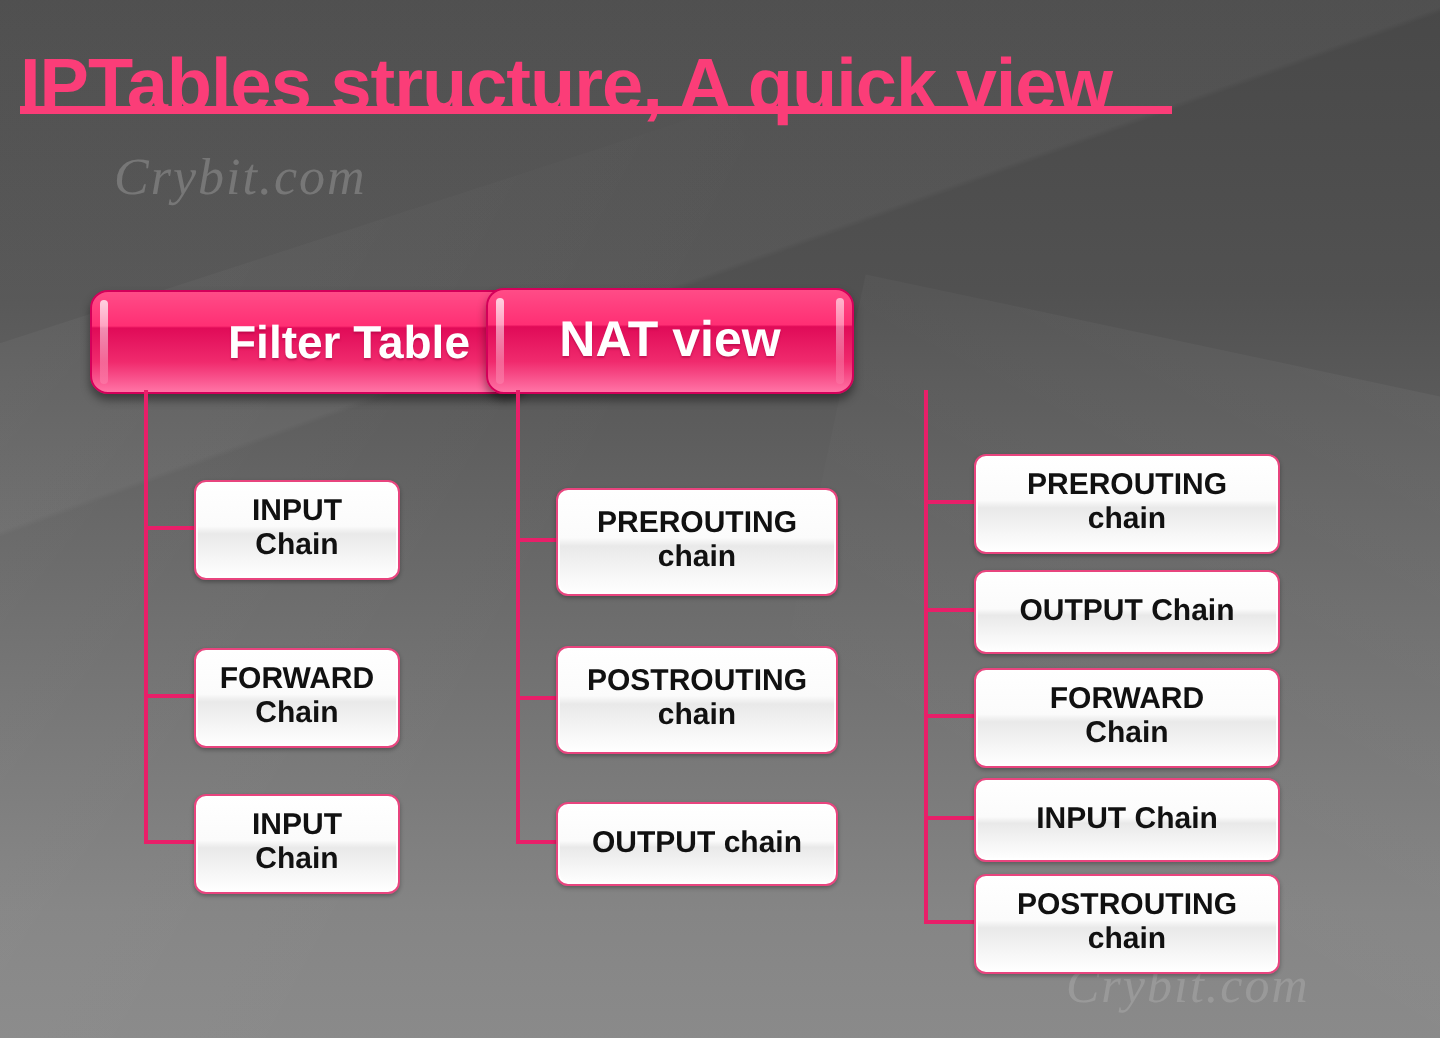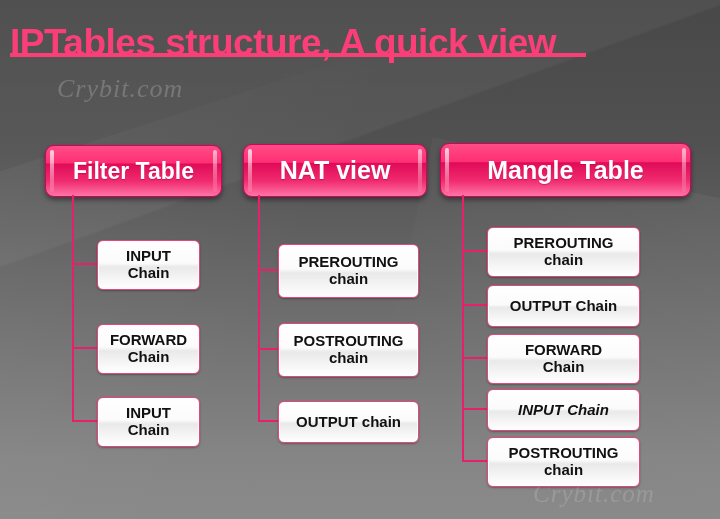--- a/index.html
+++ b/index.html
@@ -132,21 +132,21 @@
     width: 4px;
     border-radius: 3px;
     background: linear-gradient(to bottom, rgba(255,255,255,0.6), rgba(255,255,255,0.08));
   }
   .table-box > span {
     position: relative;
     z-index: 2;
     text-shadow: 0 1px 1px rgba(150,0,60,0.45);
   }
 
-  #table-filter { left: 45px;  top: 145px; width: 175px; height: 50px; font-size: 23px; }
+  #table-filter { left: 45px;  top: 145px; width: 175px; height: 50px; font-size: 23px; padding-left: 41px; }
   #table-nat    { left: 243px; top: 144px; width: 182px; height: 51px; font-size: 25px; }
   #table-mangle { left: 440px; top: 143px; width: 249px; height: 52px; font-size: 25px; }
 
   
   .conn-v, .conn-h {
     position: absolute;
     background: #e81f69;
   }
   .conn-v { width: 2px; }
   .conn-h { height: 2px; }
@@ -191,23 +191,20 @@
   <div class="watermark" id="watermark-top">Crybit.com</div>
   <div class="watermark" id="watermark-bottom">Crybit.com</div>
 
 
   <div class="table-box" id="table-filter">
     <span>Filter Table</span>
   </div>
   <div class="table-box" id="table-nat">
     <span>NAT view</span>
   </div>
-  <div class="table-box" id="table-mangle">
-    <span>Mangle Table</span>
-  </div>
 
   <div id="branches">
       <div class="conn-v" style="left: 72px; top: 195px; height: 226px;"></div>
       <div class="conn-h" style="left: 72px; top: 263px; width: 25px;"></div>
       <div class="chain-box" style="left: 97px; top: 240px; width: 101px; height: 48px; font-size: 15px;">
         <span class="l1">INPUT</span>
         <span class="l2">Chain</span>
       </div>
       <div class="conn-h" style="left: 72px; top: 347px; width: 25px;"></div>
       <div class="chain-box" style="left: 97px; top: 324px; width: 101px; height: 48px; font-size: 15px;">
@@ -243,21 +240,21 @@
       <div class="conn-h" style="left: 462px; top: 304px; width: 25px;"></div>
       <div class="chain-box" style="left: 487px; top: 285px; width: 151px; height: 40px; font-size: 15px;">
         <span class="l1">OUTPUT Chain</span>
       </div>
       <div class="conn-h" style="left: 462px; top: 357px; width: 25px;"></div>
       <div class="chain-box" style="left: 487px; top: 334px; width: 151px; height: 48px; font-size: 15px;">
         <span class="l1">FORWARD</span>
         <span class="l2">Chain</span>
       </div>
       <div class="conn-h" style="left: 462px; top: 408px; width: 25px;"></div>
-      <div class="chain-box" style="left: 487px; top: 389px; width: 151px; height: 40px; font-size: 15px; font-style: italic;">
+      <div class="chain-box" style="left: 487px; top: 389px; width: 151px; height: 40px; font-size: 15px;">
         <span class="l1">INPUT Chain</span>
       </div>
       <div class="conn-h" style="left: 462px; top: 460px; width: 25px;"></div>
       <div class="chain-box" style="left: 487px; top: 437px; width: 151px; height: 48px; font-size: 15px;">
         <span class="l1">POSTROUTING</span>
         <span class="l2">chain</span>
       </div>
     </div>
 
 </div>

